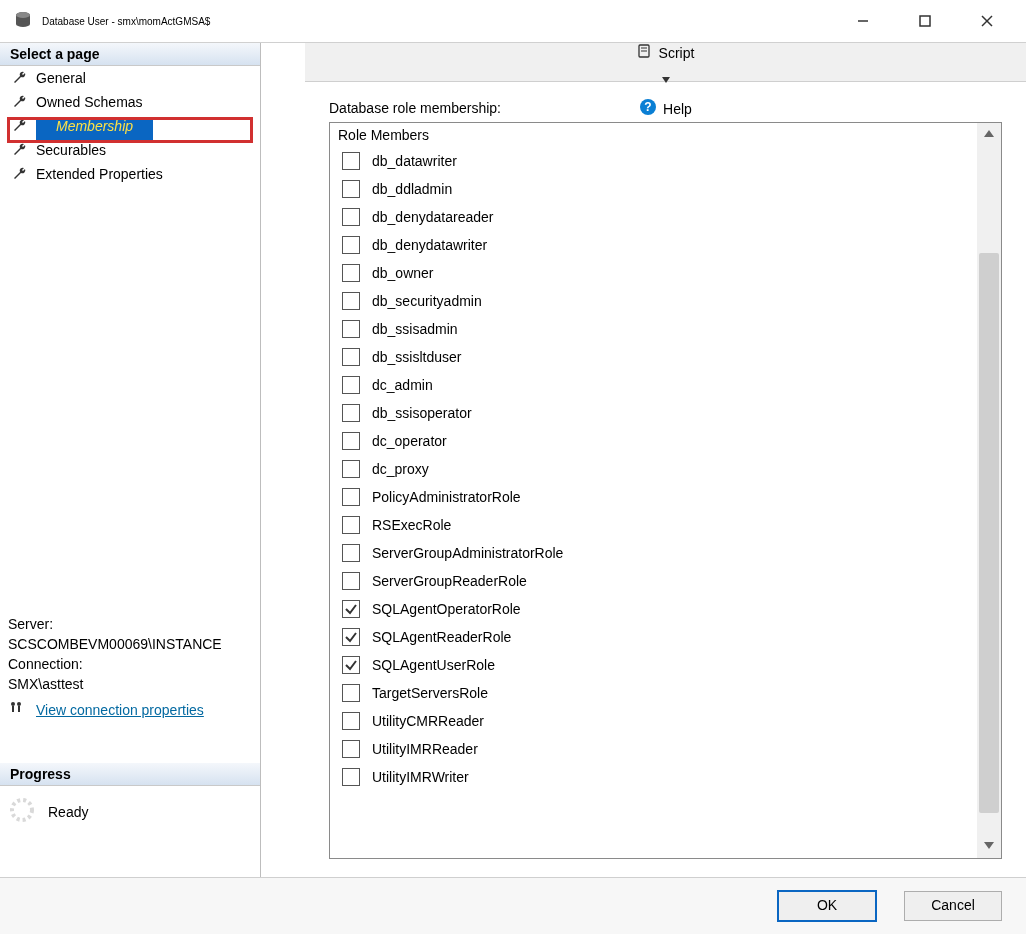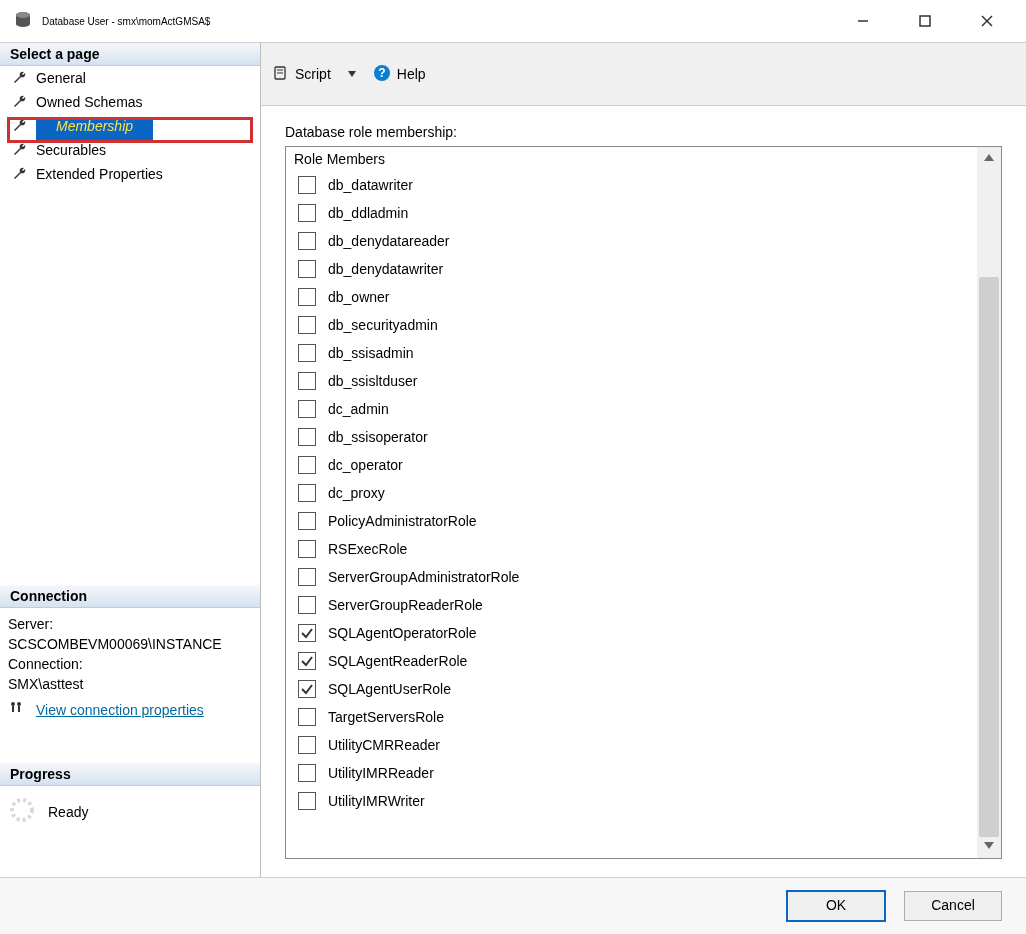--- a/index.html
+++ b/index.html
@@ -40,20 +40,21 @@
     justify-content: center;
     color: #555;
   }
 
   
   .client {
     flex: 1 1 auto;
     display: flex;
     border-top: 1px solid #d0d0d0;
     min-height: 0;
+    gap: 44px;
   }
 
   
   .sidebar {
     width: 260px;
     flex: none;
     display: flex;
     flex-direction: column;
     border-right: 1px solid #bdbdbd;
     background: #fff;
@@ -116,21 +117,22 @@
     flex-direction: column;
     min-width: 0;
   }
   .toolbar {
     height: 38px;
     background: #f0f0f0;
     border-bottom: 1px solid #cfcfcf;
     display: flex;
     align-items: center;
     gap: 10px;
-    padding: 12px 12px;
+    padding: 0 12px;
+    flex-direction: column;
   }
   .tool-script, .tool-help {
     display: flex;
     align-items: center;
     gap: 6px;
   }
   .tool-drop {
     padding: 0 6px;
     display: flex;
     align-items: center;
@@ -198,21 +200,21 @@
     border-radius: 2px;
   }
 
   
   .footer {
     height: 56px;
     border-top: 1px solid #cfcfcf;
     display: flex;
     justify-content: flex-end;
     align-items: center;
-    gap: 18px;
+    gap: 27px;
     padding: 0 24px;
     background: #f7f7f7;
   }
   .btn {
     width: 96px;
     height: 28px;
     border: 1px solid #adadad;
     background: #efefef;
     text-align: center;
     line-height: 26px;
@@ -288,21 +290,20 @@
           <div class="page-item">
             <span><svg class="wrench-svg" width="16" height="16" viewBox="0 0 16 16">
                 <path d="M13 3a3 3 0 0 1-4 4L3 13l-1-1 6-6a3 3 0 0 1 4-4l-2 2 1 1 2-2z" fill="#333"></path>
               </svg></span>
             <span class="page-label">Extended Properties</span>
           </div>
         </div>
 
       <div class="spacer"></div>
 
-      <div class="section-header">Connection</div>
       <div class="conn-block">
         <p>Server:</p>
         <p class="conn-value">SCSCOMBEVM00069\INSTANCE</p>
         <p>Connection:</p>
         <p class="conn-value">SMX\asttest</p>
         <div class="conn-link-row">
           <span>
             <svg width="16" height="16" viewBox="0 0 16 16">
               <circle cx="5" cy="4" r="2" fill="#333"></circle>
                 <circle cx="11" cy="4" r="2" fill="#333"></circle>

